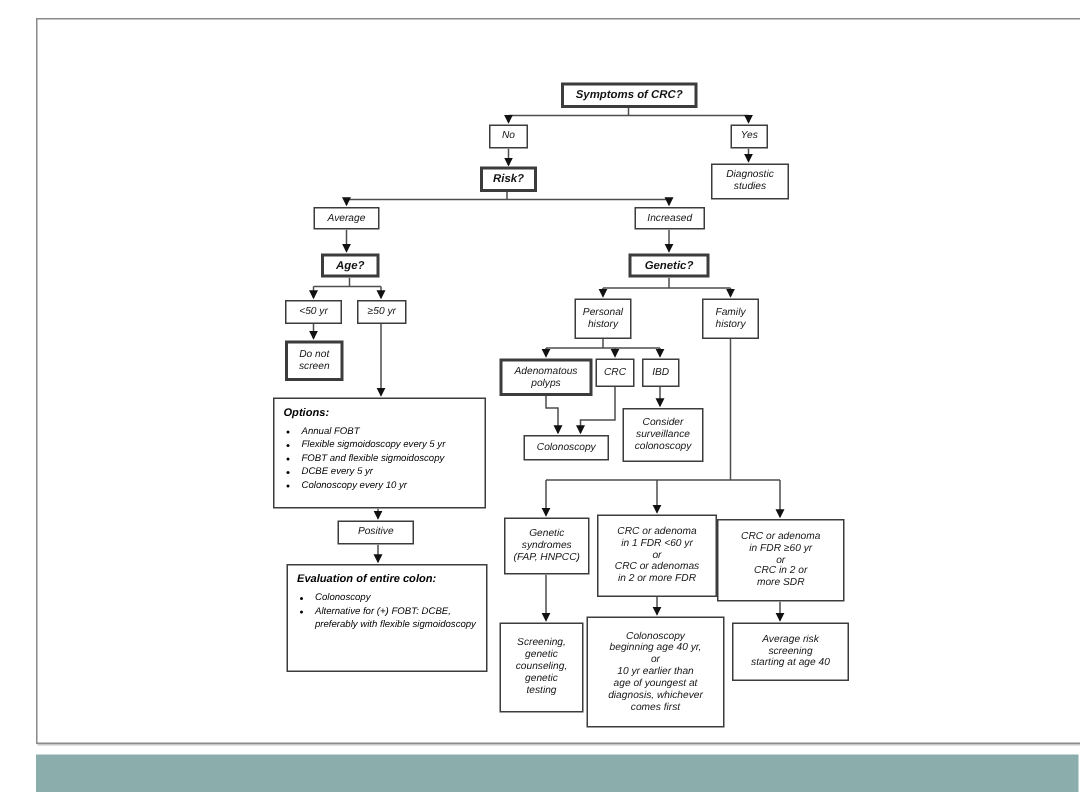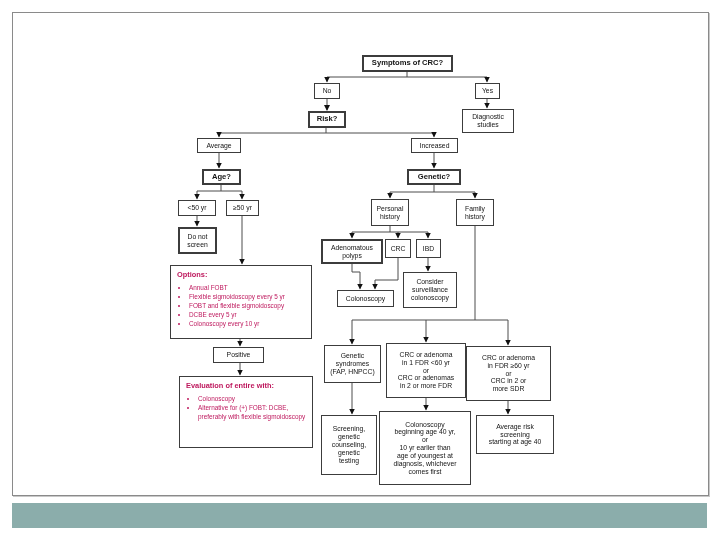--- a/index.html
+++ b/index.html
@@ -1,42 +1,42 @@
 <!DOCTYPE html>
 <html><head>
 <meta charset="utf-8">
 <style>
   html,body { margin:0; padding:0; }
   body {
     width:720px; height:540px; background:#ffffff;
     font-family:"Liberation Sans", sans-serif;
     position:relative; overflow:hidden;
   }
-  .stage { position:absolute; left:0; top:0; width:600px; height:540px; }
+  .stage { position:absolute; left:12px; top:0; width:600px; height:540px;font-style:italic; }
   .slide-frame {
     position:absolute; left:12px; top:12px; width:695px; height:482px;
     background:#ffffff; border:1px solid #8a8a8a;
     box-shadow:1px 1px 0 #c8c8c8;
   }
   .accent-bar {
     position:absolute; left:12px; top:503px; width:695px; height:25px;
   }
   svg.connectors { position:absolute; left:0; top:0; width:720px; height:540px; }
   .node {
     position:absolute; box-sizing:border-box;
     background:#ffffff; border:1px solid #3c3c3c; color:#141414;
     display:flex; align-items:center; justify-content:center;
     text-align:center; font-size:6.8px; line-height:1.15;
     white-space:pre-line; z-index:2;
   }
   .node.bold { font-weight:bold; font-size:7.6px; }
   .node.thick { border-width:2px; }
   .bigbox {
     position:absolute; box-sizing:border-box;
-    background:#ffffff; border:1.5px solid #3c3c3c; color:#be185d;
+    background:#ffffff; border:1.5px solid #3c3c3c; color:#000000;
     padding:4px 5px 3px 6px; z-index:2;
   }
   .bigbox .title { font-weight:bold; font-size:7.4px; }
   .bigbox ul {
     margin:5px 0 0 12px; padding:0; font-size:6.4px; line-height:1.4;
   }
   .bigbox li { margin:0; padding:0; }
 </style>
 </head>
 <body>
@@ -148,21 +148,21 @@
 
   <div class="node" style="left:337px;top:290px;width:57px;height:17px">Colonoscopy</div>
 
   <div class="node" style="left:403px;top:272px;width:54px;height:36px">Consider
 surveillance
 colonoscopy</div>
 
   <div class="node" style="left:213px;top:347px;width:51px;height:16px">Positive</div>
 
   <div class="bigbox" style="left:179px;top:376px;width:134px;height:72px">
-    <div class="title">Evaluation of entire with:</div>
+    <div class="title">Evaluation of entire colon:</div>
     <ul>
         <li>Colonoscopy</li>
         <li>Alternative for (+) FOBT: DCBE, preferably with flexible sigmoidoscopy</li>
       </ul>
   </div>
 
   <div class="node" style="left:324px;top:345px;width:57px;height:38px">Genetic
 syndromes
 (FAP, HNPCC)</div>
 

